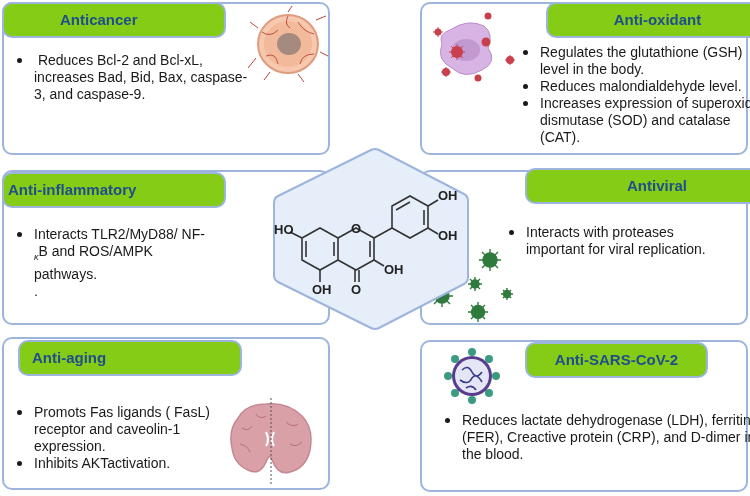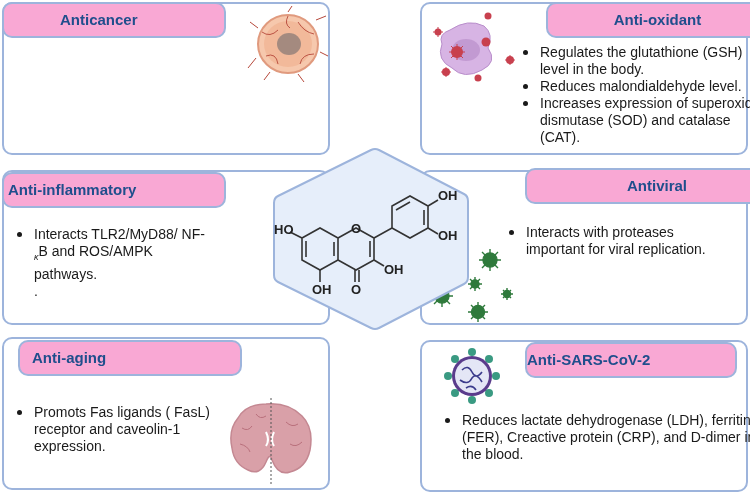--- a/index.html
+++ b/index.html
@@ -1,33 +1,34 @@
 <!DOCTYPE html>
 <html><head>
 <meta charset="utf-8">
 <style>
   html,body{margin:0;padding:0;background:#ffffff;}
   body{width:750px;height:496px;position:relative;overflow:hidden;font-family:"Liberation Sans",sans-serif;color:#1a1a1a;}
   .box{position:absolute;border:2px solid #9db4dc;border-radius:10px;background:#ffffff;box-sizing:border-box;}
-  .hdr{position:absolute;background:#f9a8d4;border:2px solid #9db4dc;border-radius:10px;box-sizing:border-box;color:#1f4e8c;font-weight:bold;font-size:15px;line-height:32px;}
+  .hdr{position:absolute;background:#84cc16;border:2px solid #9db4dc;border-radius:10px;box-sizing:border-box;color:#1f4e8c;font-weight:bold;font-size:15px;line-height:32px;}
   ul{position:absolute;margin:0;padding:0 0 0 26px;font-size:14px;line-height:17px;list-style:none;}
   ul li{position:relative;margin:0;}
   ul li::before{content:"";position:absolute;left:-17px;top:6px;width:5px;height:5px;border-radius:50%;background:#1a1a1a;}
   .plain{list-style:none;}
   .plain::before{display:none;}
   svg{position:absolute;overflow:visible;}
 </style>
 </head>
 <body>
 
 <div class="box" style="left:2px;top:2px;width:328px;height:153px;"></div>
 <div class="hdr" style="left:2px;top:2px;width:224px;height:36px;padding-left:56px;">
   <span>Anticancer</span>
 </div>
 <ul style="left:8px;top:52px;width:215px;">
+  <li style="white-space:pre-wrap;"> Reduces Bcl-2 and Bcl-xL, increases Bad, Bid, Bax, caspase-3, and caspase-9.</li>
 </ul>
 <svg style="left:248px;top:8px;" width="80" height="72" viewBox="0 0 80 72">
   <g stroke="#b6473a" stroke-width="1" fill="none">
     <path d="M10 20 L2 14 M8 50 L0 60 M40 4 L44 -2 M68 12 L78 8 M72 44 L80 48 M50 66 L56 74 M22 64 L16 72"></path>
   </g>
   <ellipse cx="40" cy="36" rx="30" ry="29" fill="#f6c8ad" stroke="#e09a7e" stroke-width="2"></ellipse>
   <ellipse cx="40" cy="36" rx="24" ry="23" fill="#f2b99a"></ellipse>
   <g stroke="#b6473a" stroke-width="0.9" fill="none">
     <path d="M14 24 Q22 30 30 22 M50 14 Q56 24 66 26 M18 48 Q28 44 30 56 M52 56 Q54 46 66 46 M40 8 Q36 16 42 20"></path>
   </g>
@@ -103,32 +104,33 @@
       </g>
   </g>
 </svg>
 
 <div class="box" style="left:2px;top:337px;width:328px;height:153px;"></div>
 <div class="hdr" style="left:18px;top:340px;width:224px;height:36px;padding-left:12px;">
   <span>Anti-aging</span>
 </div>
 <ul style="left:8px;top:404px;width:200px;">
   <li>Promots Fas ligands ( FasL) receptor and caveolin-1 expression.</li>
+  <li>Inhibits AKTactivation.</li>
 </ul>
 <svg style="left:226px;top:398px;" width="90" height="86" viewBox="0 0 90 86">
   <path d="M40 6 Q20 6 12 20 Q2 32 6 50 Q8 66 22 72 Q34 78 40 64 Q44 54 46 62 Q52 78 64 74 Q80 70 84 52 Q88 30 76 18 Q62 4 40 6 Z" fill="#d9a0a8" stroke="#c48892" stroke-width="1.5"></path>
   <g stroke="#b9707c" stroke-width="1" fill="none">
     <path d="M16 30 q6 4 10 -2 M14 46 q8 2 10 8 M60 24 q6 6 12 2 M64 46 q6 4 12 -2 M30 16 q4 6 10 2"></path>
   </g>
   <path d="M40 34 q4 8 0 14 M48 34 q-4 8 0 14" stroke="#ffffff" stroke-width="2" fill="none"></path>
   <line x1="45" y1="0" x2="45" y2="86" stroke="#555" stroke-width="1" stroke-dasharray="2 2"></line>
 </svg>
 
 <div class="box" style="left:420px;top:340px;width:328px;height:152px;"></div>
-<div class="hdr" style="left:525px;top:342px;width:212px;height:36px;text-align:left;">
+<div class="hdr" style="left:525px;top:342px;width:183px;height:36px;text-align:center;">
   <span>Anti-SARS-CoV-2</span>
 </div>
 <svg style="left:444px;top:348px;" width="56" height="56" viewBox="0 0 56 56">
   <g fill="#3a9a82">
     <circle cx="28" cy="4" r="4"></circle>
       <circle cx="28" cy="52" r="4"></circle>
       <circle cx="4" cy="28" r="4"></circle>
       <circle cx="52" cy="28" r="4"></circle>
     <circle cx="11" cy="11" r="4"></circle>
       <circle cx="45" cy="11" r="4"></circle>

